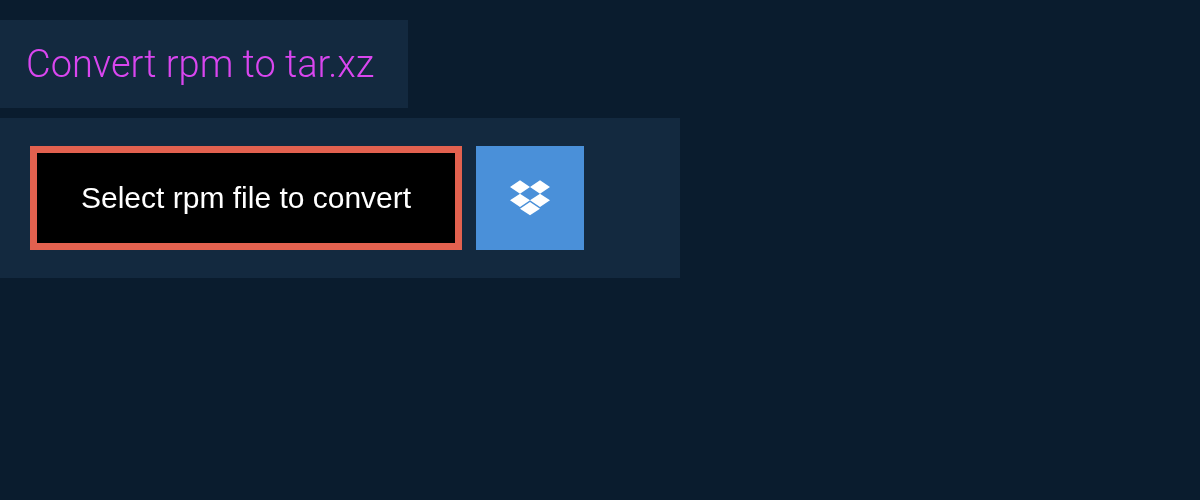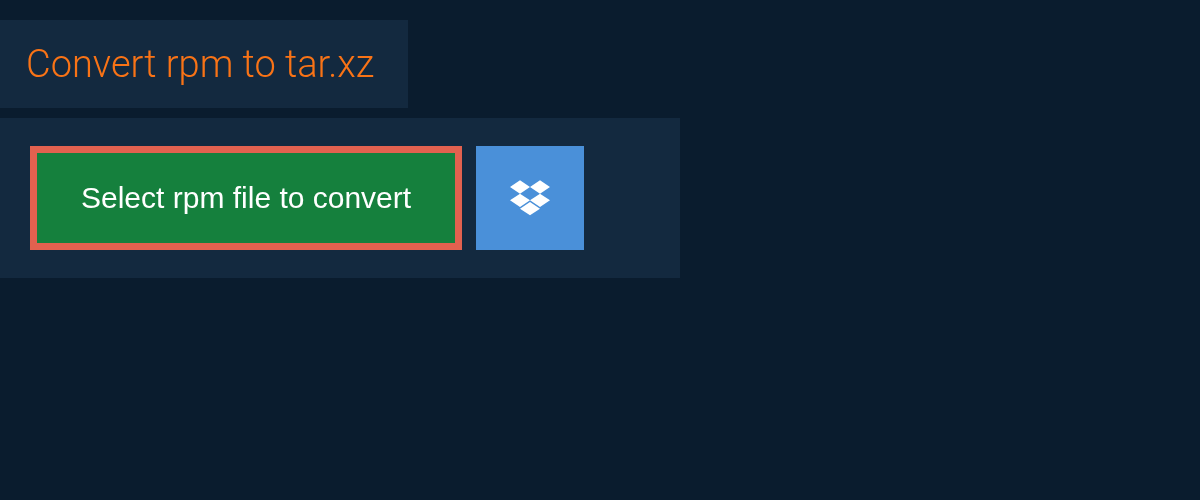--- a/index.html
+++ b/index.html
@@ -9,21 +9,21 @@
     }
     body {
       width: 1200px;
       height: 500px;
       background: #0a1c2e;
       font-family: -apple-system, BlinkMacSystemFont, "Segoe UI", Roboto, sans-serif;
       overflow: hidden;
     }
     .title-tab {
       background: #13293f;
-      color: #f97316;
+      color: #d946ef;
       font-size: 38px;
       font-weight: 300;
       padding: 22px 34px 22px 26px;
       display: inline-block;
       margin-top: 20px;
     }
     .panel {
       background: #13293f;
       width: 680px;
       padding: 28px 30px;
@@ -31,21 +31,21 @@
     }
     .button-row {
       display: flex;
       gap: 14px;
     }
     .select-wrapper {
       border: 7px solid #e2614f;
       display: inline-block;
     }
     .select-button {
-      background: #15803d;
+      background: #000000;
       color: #ffffff;
       font-size: 30px;
       font-weight: 300;
       padding: 28px 44px;
       border: none;
       cursor: pointer;
       display: block;
     }
     .dropbox-button {
       background: #4a90d9;

